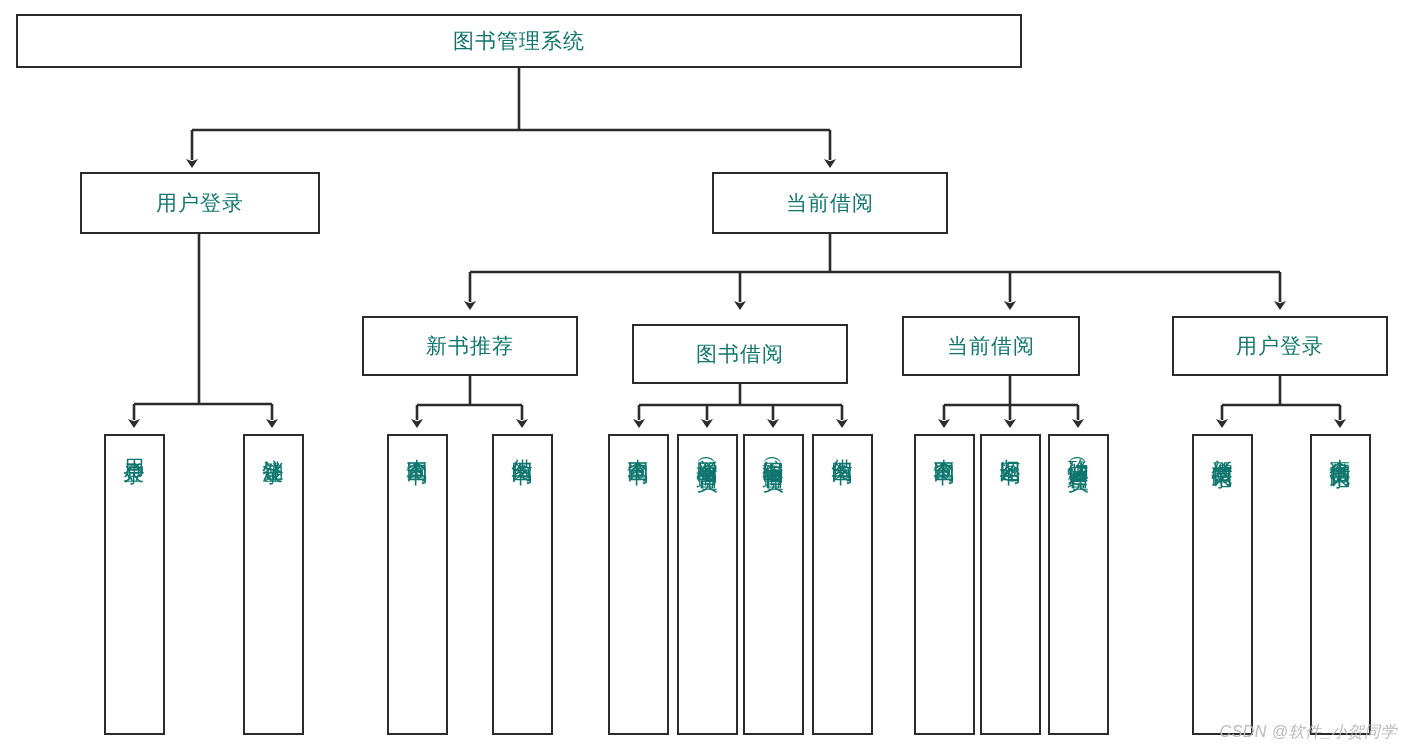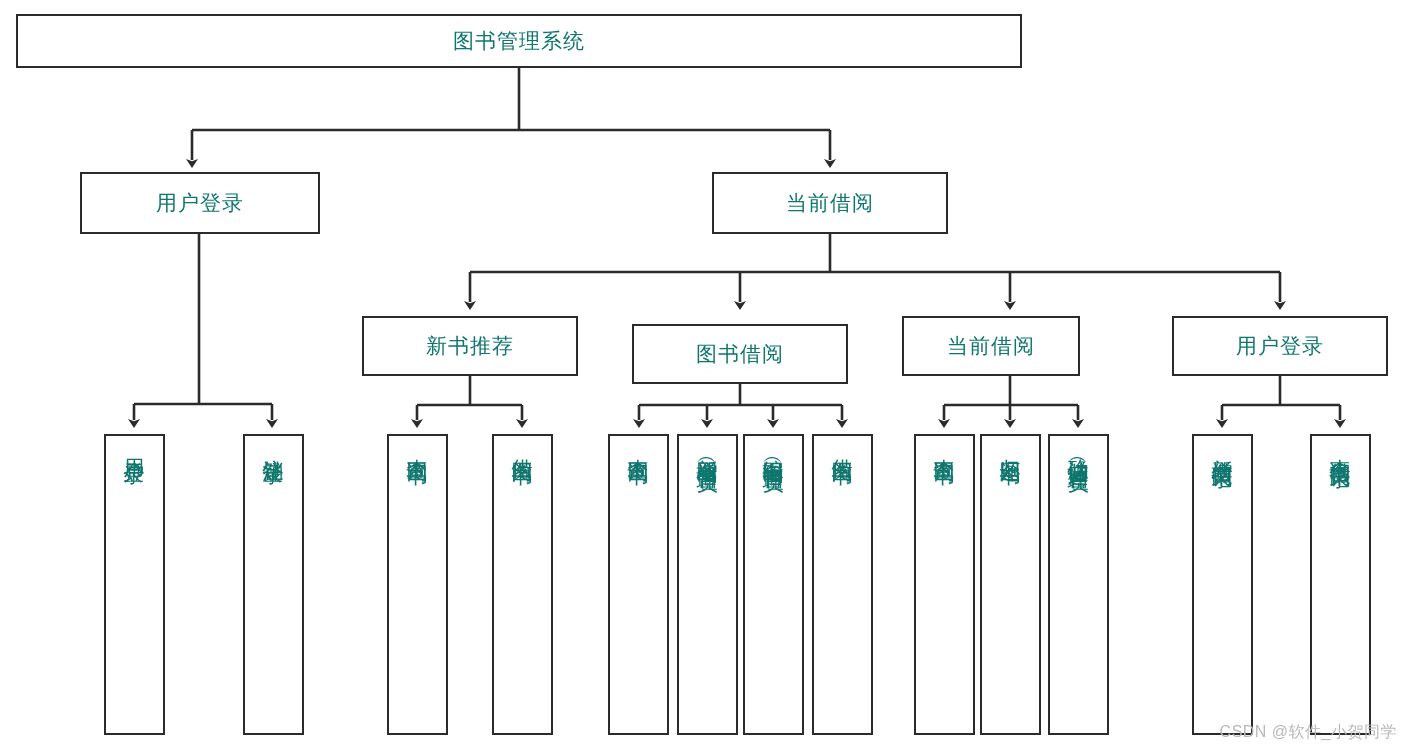--- a/index.html
+++ b/index.html
@@ -68,20 +68,21 @@
   }
   .watermark {
     position: absolute;
     right: 8px;
     bottom: 4px;
     font-size: 16px;
     color: #b9b9b9;
     z-index: 5;
     white-space: nowrap;
     letter-spacing: 0.5px;
+    font-style: italic;
   }
 </style>
 </head>
 <body>
 
 <div id="canvas">
 
   <svg id="edges" viewBox="0 0 1405 747">
     <defs>
       <marker id="arrow" markerWidth="10" markerHeight="12" refX="1" refY="6" orient="auto" markerUnits="userSpaceOnUse">

